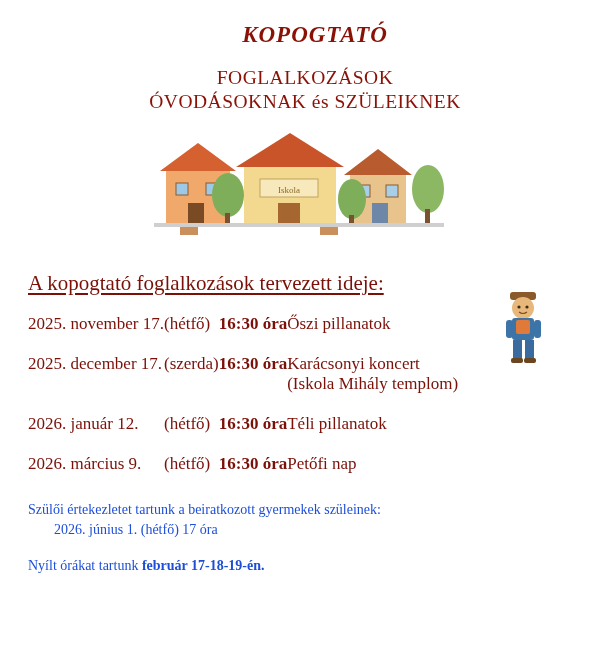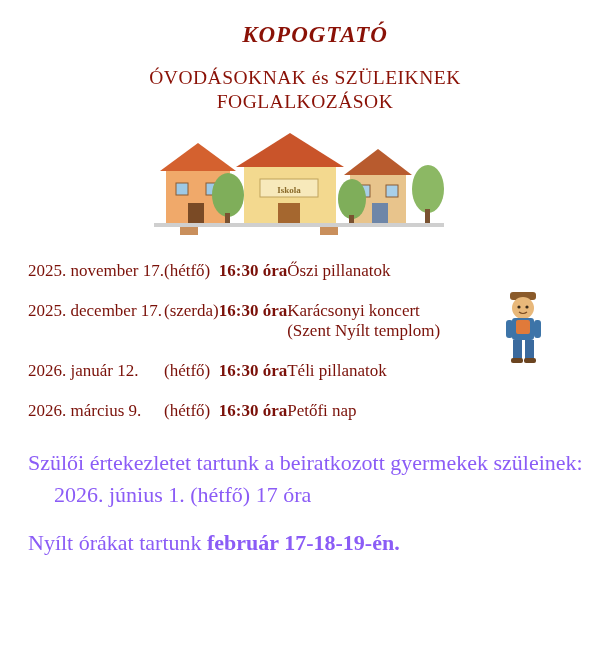--- a/index.html
+++ b/index.html
@@ -36,21 +36,20 @@
     letter-spacing: 0.5px;
     color: #8a1106;
     margin-top: 18px;
     line-height: 1.25;
   }
   .illustration {
     margin: 8px auto 0;
     width: 330px;
     height: 120px;
     position: relative;
-    font-weight: bold;
   }
   .section-heading {
     font-size: 21px;
     color: #7a1008;
     margin: 28px 0 0 28px;
     text-decoration: underline;
     text-underline-offset: 3px;
   }
   table.schedule {
     margin: 18px 0 0 28px;
@@ -77,22 +76,22 @@
   }
   td.event {
     font-weight: normal;
     white-space: normal;
   }
   .event-sub {
     display: block;
   }
   .notes {
     margin: 6px 0 0 28px;
-    font-size: 22px;
-    color: #8b5cf6;
+    font-size: 14px;
+    color: #1d4ed8;
     line-height: 1.45;
   }
   .note-block {
     margin-bottom: 16px;
   }
   .note-indent {
     display: block;
     margin-left: 26px;
     font-family: Liberation Serif, serif;
   }
@@ -111,22 +110,22 @@
   }
 </style>
 </head>
 <body>
 
 <div class="page">
 
   <div class="title">KOPOGTATÓ</div>
 
   <div class="subtitle">
+    <div>FOGLALKOZÁSOK</div>
     <div>ÓVODÁSOKNAK és SZÜLEIKNEK</div>
-    <div>FOGLALKOZÁSOK</div>
   </div>
 
   <div class="illustration">
     <svg viewBox="0 0 330 120" width="330" height="120" aria-hidden="true">
 
       <polygon points="20,48 58,20 96,48" fill="#d4612f"></polygon>
       <rect x="26" y="48" width="64" height="52" fill="#f0a96a"></rect>
       <rect x="36" y="60" width="12" height="12" fill="#9ec9e6" stroke="#8a5a30"></rect>
       <rect x="66" y="60" width="12" height="12" fill="#9ec9e6" stroke="#8a5a30"></rect>
       <rect x="48" y="80" width="16" height="20" fill="#7a4a25"></rect>
@@ -149,20 +148,21 @@
       <rect x="209" y="92" width="5" height="12" fill="#7a5230"></rect>
       <ellipse cx="288" cy="66" rx="16" ry="24" fill="#8cb864"></ellipse>
       <rect x="285" y="86" width="5" height="18" fill="#7a5230"></rect>
 
       <rect x="14" y="100" width="290" height="4" fill="#cfcfcf"></rect>
       <rect x="40" y="104" width="18" height="8" fill="#c98f5c"></rect>
       <rect x="180" y="104" width="18" height="8" fill="#c98f5c"></rect>
     </svg>
   </div>
 
+  <div class="section-heading">A kopogtató foglalkozások tervezett ideje:</div>
 
   <div class="doll">
     <svg viewBox="0 0 56 74" width="56" height="74" aria-hidden="true">
       <rect x="14" y="2" width="26" height="8" rx="3" fill="#8a5a2a"></rect>
       <circle cx="27" cy="18" r="11" fill="#e8b87a"></circle>
       <circle cx="23" cy="17" r="1.6" fill="#3a2a1a"></circle>
       <circle cx="31" cy="17" r="1.6" fill="#3a2a1a"></circle>
       <path d="M23 22 Q27 25 31 22" stroke="#7a4a20" fill="none" stroke-width="1.2"></path>
       <rect x="16" y="28" width="22" height="22" rx="3" fill="#3d74a8"></rect>
       <rect x="20" y="30" width="14" height="14" rx="2" fill="#e07a3a"></rect>
@@ -184,21 +184,21 @@
         <td class="event">
           <span>Őszi pillanatok</span>
         </td>
       </tr>
       <tr>
         <td class="date">2025. december 17.</td>
         <td class="day">(szerda)</td>
         <td class="time">16:30 óra</td>
         <td class="event">
           <span>Karácsonyi koncert</span>
-          <span class="event-sub">(Szent Nyílt templom)</span>
+          <span class="event-sub">(Iskola Mihály templom)</span>
         </td>
       </tr>
       <tr>
         <td class="date">2026. január 12.</td>
         <td class="day">(hétfő)</td>
         <td class="time">16:30 óra</td>
         <td class="event">
           <span>Téli pillanatok</span>
         </td>
       </tr>

